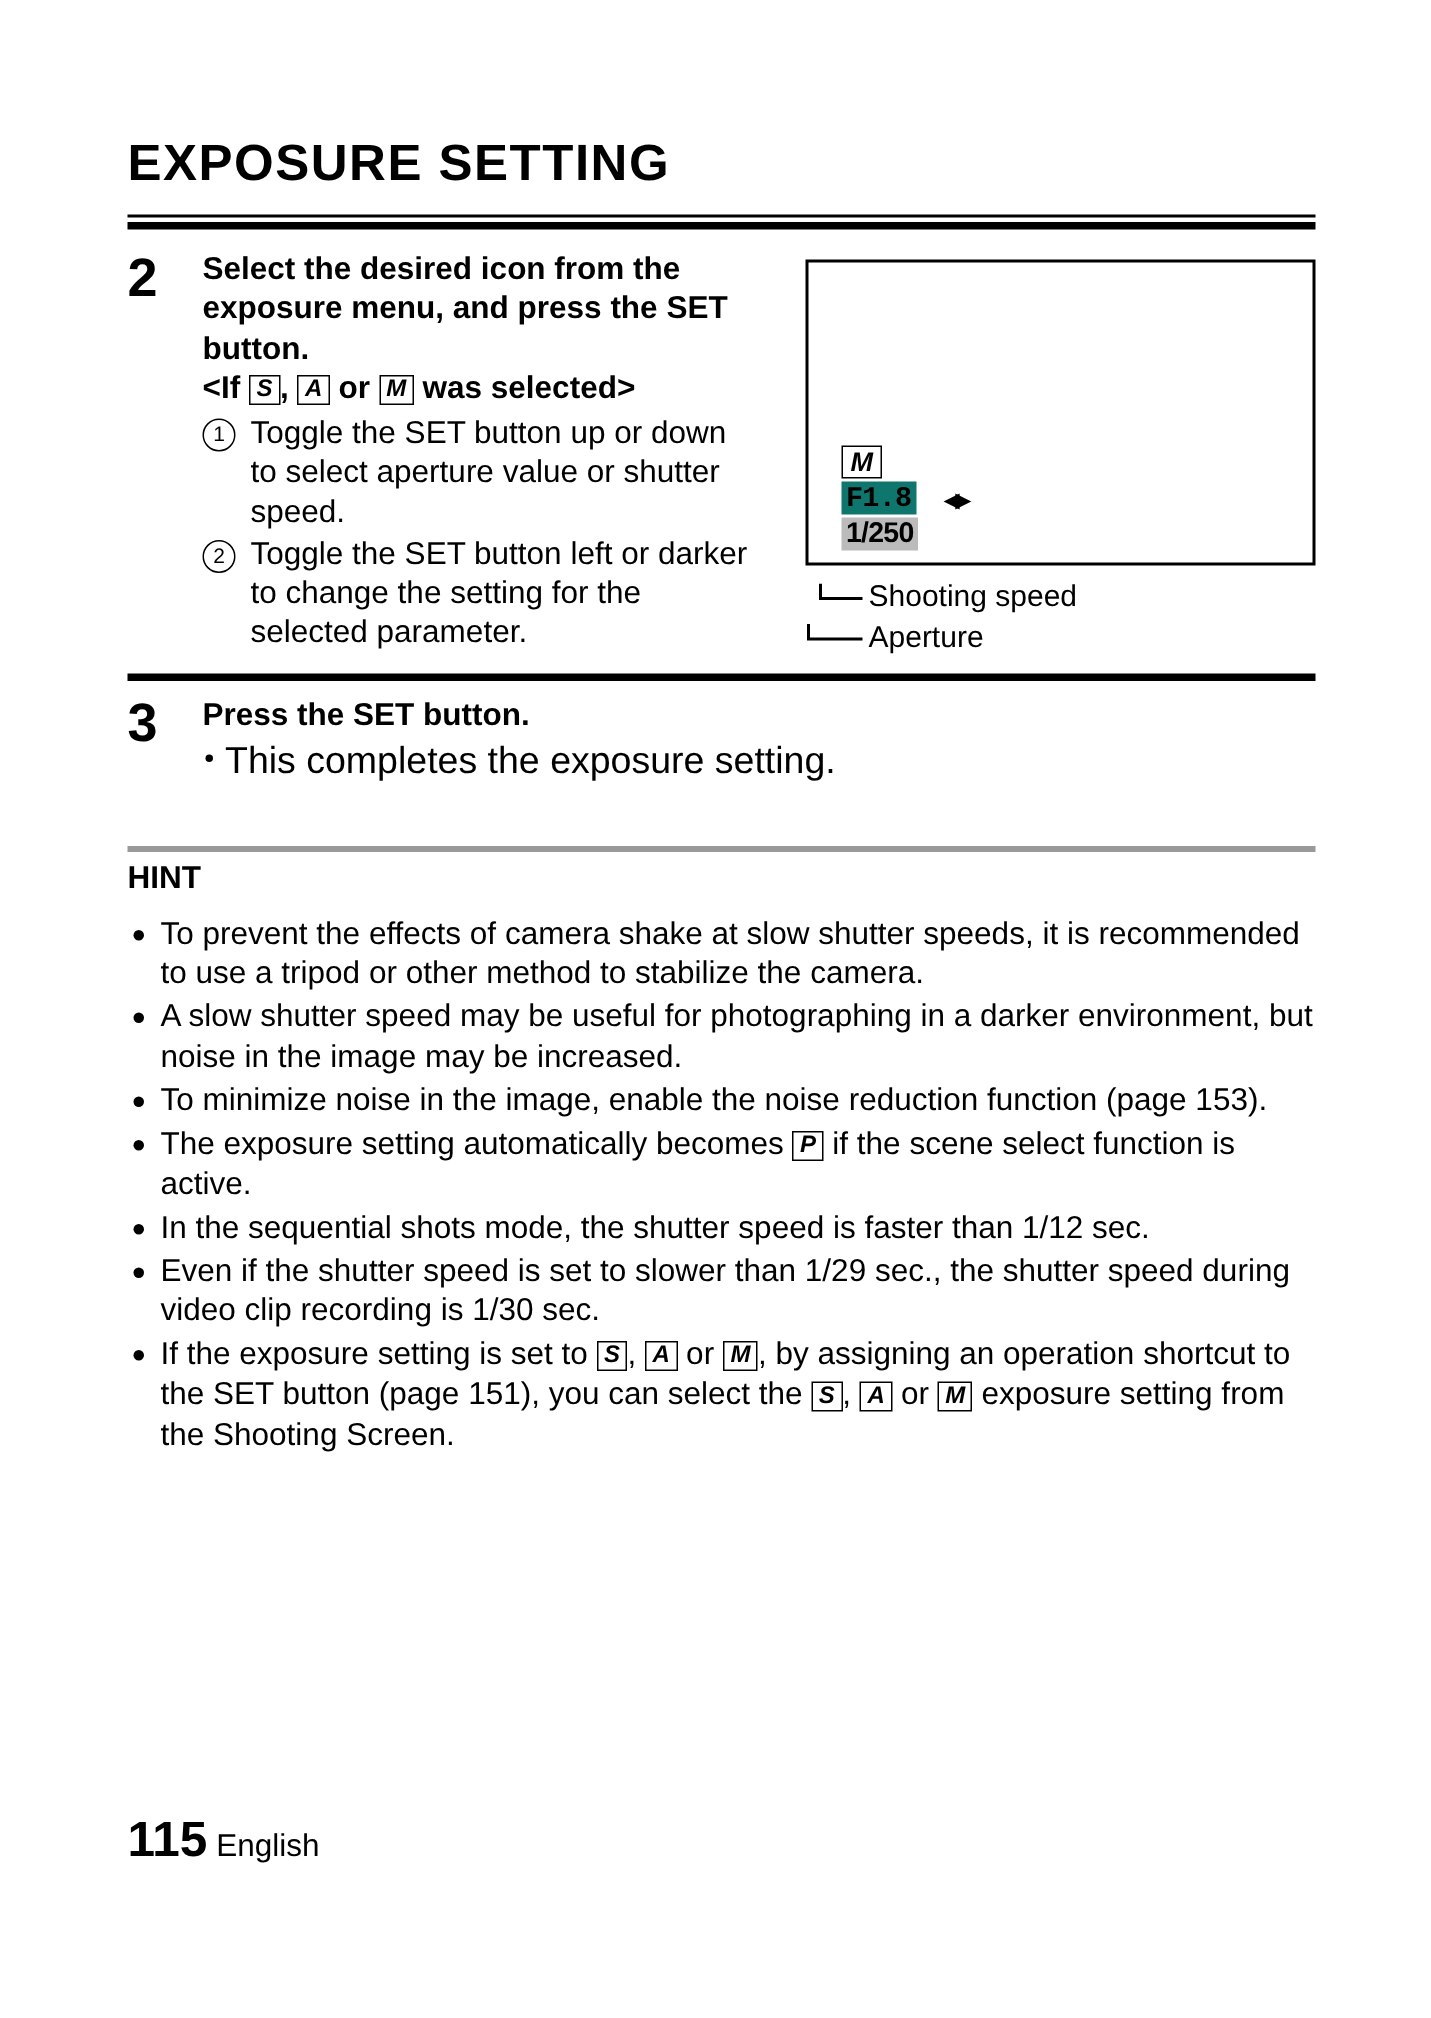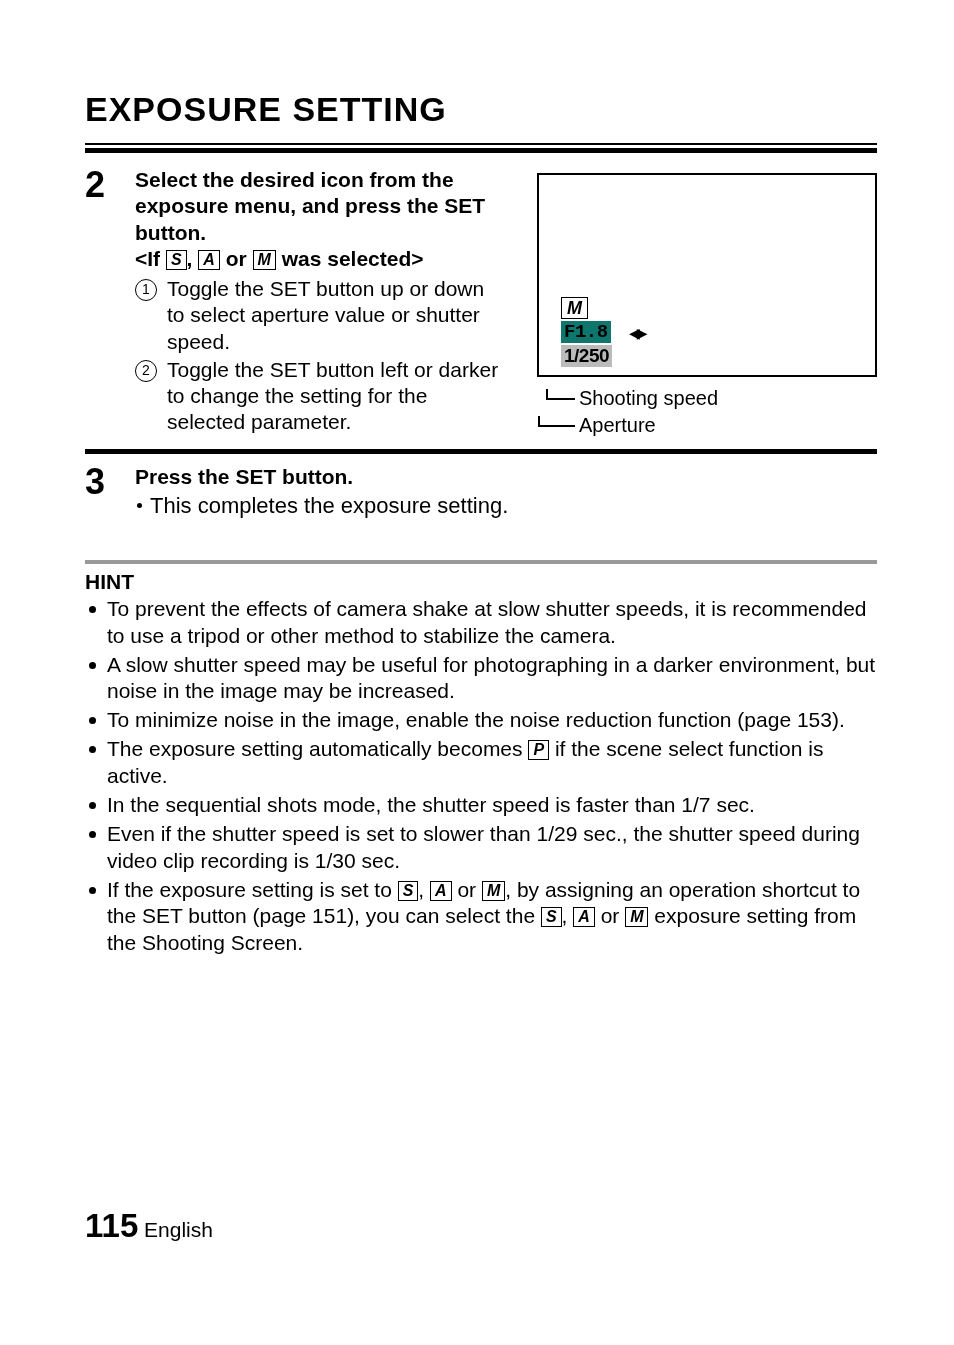--- a/index.html
+++ b/index.html
@@ -101,21 +101,21 @@
       padding: 0 3px;
       display: inline-block;
       font-family: "Arial Narrow", Arial, sans-serif;
       letter-spacing: -0.5px;
       margin-top: 2px;
     }
     .lr-arrows { font-size: 14px; letter-spacing: -3px; display:inline-block; vertical-align: middle; margin-left: 14px;}
     .callouts { margin-top: 4px; font-size: 20px; }
     .callout-row { display: flex; align-items: center; margin-top: 4px; }
     .hintrule { border-top: 4px solid #999; margin: 40px 0 6px 0; }
-    .hint-title { font-weight: bold; font-size: 21px; margin-bottom: 2px; }
+    .hint-title { font-weight: bold; font-size: 21px; margin-bottom: 12px; }
     ul.hints { list-style: none; margin: 0; padding: 0; font-size: 21px; line-height: 1.28; }
     ul.hints > li { position: relative; padding-left: 22px; margin-top: 2px; }
     ul.hints > li::before {
       content: "";
       position: absolute;
       left: 4px; top: 10px;
       width: 7px; height: 7px;
       background: #000;
       border-radius: 50%;
     }
@@ -123,21 +123,21 @@
       display: inline-block;
       border: 1.5px solid #000;
       padding: 0 4px;
       font-weight: bold;
       font-style: italic;
       font-size: 16px;
       line-height: 18px;
       vertical-align: 1px;
       font-family: Arial, sans-serif;
     }
-    .s3bullet { display:flex; gap:8px; margin-top:2px; font-size:22px; }
+    .s3bullet { display:flex; gap:8px; margin-top:2px; font-size:25px; }
     .s3bullet .dot { width:5px; height:5px; background:#000; border-radius:50%; margin-top:11px; flex-shrink:0; margin-left:2px; }
     .footer {
       position: absolute;
       left: 85px;
       bottom: 100px;
       font-size: 21px;
     }
     .pagenum { font-weight: bold; font-size: 33px; }
   </style>
 </head>
@@ -214,21 +214,21 @@
 
   <div class="hintrule"></div>
   <div class="hint-title">HINT</div>
   <ul class="hints">
     <li>To prevent the effects of camera shake at slow shutter speeds, it is recommended to use a tripod or other method to stabilize the camera.</li>
     <li>A slow shutter speed may be useful for photographing in a darker environment, but noise in the image may be increased.</li>
     <li>To minimize noise in the image, enable the noise reduction function (page 153).</li>
     <li>
       <span>The exposure setting automatically becomes </span><span class="inline-icon">P</span><span> if the scene select function is active.</span>
     </li>
-    <li>In the sequential shots mode, the shutter speed is faster than 1/7 sec.</li>
+    <li>In the sequential shots mode, the shutter speed is faster than 1/12 sec.</li>
     <li>Even if the shutter speed is set to slower than 1/29 sec., the shutter speed during video clip recording is 1/30 sec.</li>
     <li>
       <span>If the exposure setting is set to </span><span class="inline-icon">S</span><span>, </span><span class="inline-icon">A</span><span> or </span><span class="inline-icon">M</span><span>, by assigning an operation shortcut to the SET button (page 151), you can select the </span><span class="inline-icon">S</span><span>, </span><span class="inline-icon">A</span><span> or </span><span class="inline-icon">M</span><span> exposure setting from the Shooting Screen.</span>
     </li>
   </ul>
 
   <div class="footer">
     <span class="pagenum">115</span>
     <span>English</span>
   </div>

